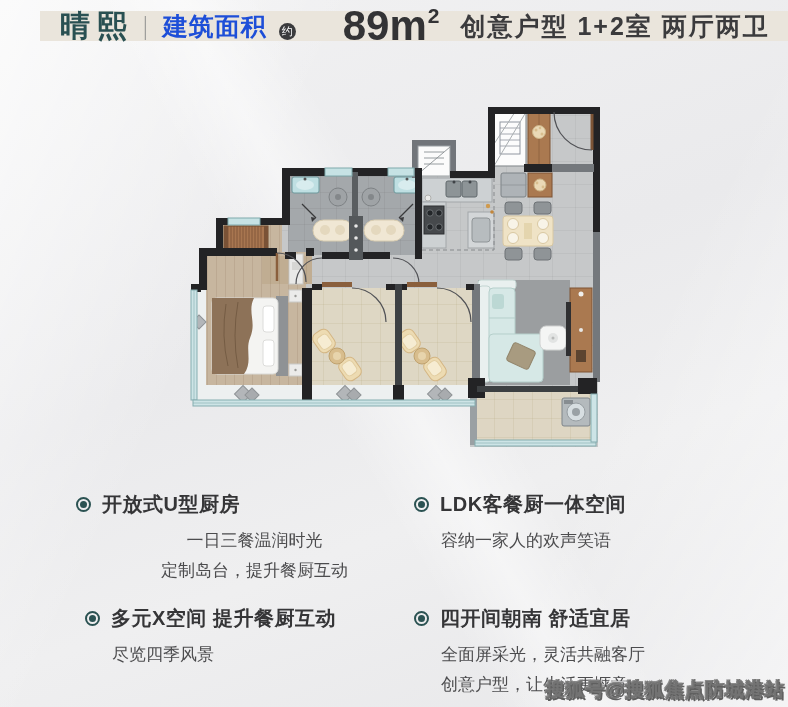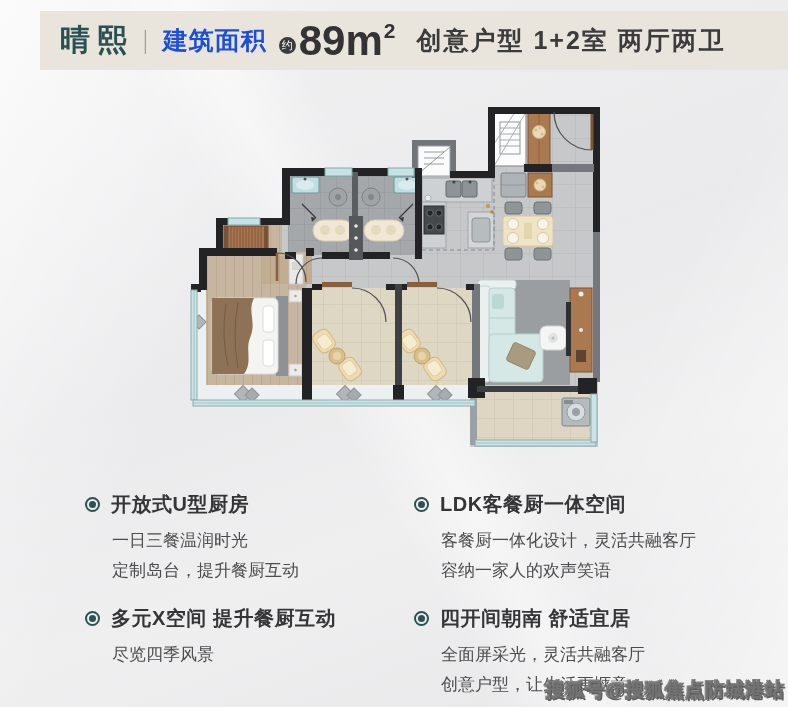--- a/index.html
+++ b/index.html
@@ -7,35 +7,35 @@
     width:788px;height:707px;position:relative;overflow:hidden;
     font-family:"Liberation Sans","DejaVu Sans",sans-serif;
     background:
       linear-gradient(115deg, rgba(255,255,255,.7) 0%, rgba(255,255,255,0) 32%),
       linear-gradient(295deg, rgba(255,255,255,.55) 0%, rgba(255,255,255,0) 28%),
       linear-gradient(160deg,#f2f2f3 0%,#eaeaec 45%,#efeff0 68%,#e7e7e9 100%);
   }
   .sheen{position:absolute;inset:0;pointer-events:none;
     background:linear-gradient(60deg, transparent 42%, rgba(255,255,255,.45) 49%, transparent 56%);}
   
-  .band{position:absolute;left:40px;right:0;top:11px;height:59px;background:#eae5dc;
+  .band{position:absolute;left:40px;right:0;top:11px;height:30px;background:#eae5dc;
         display:flex;align-items:center;}
   .brand{font-size:30px;font-weight:bold;color:#295052;letter-spacing:7px;margin-left:20px;}
   .sep{color:#9b9b99;font-size:26px;font-weight:100;margin:0 14px 0 8px;transform:scaleX(.55);}
   .hlabel{font-size:25px;font-weight:600;color:#1d4ed8;letter-spacing:1px;}
   .badge{width:17px;height:17px;border-radius:50%;background:#3b3b3d;color:#fff;font-size:11px;
          display:inline-flex;align-items:center;justify-content:center;margin:10px 3px 0 12px;flex:0 0 auto;}
-  .area{font-size:42px;font-weight:600;color:#333335;line-height:1;}
+  .area{font-size:42px;font-weight:600;color:#333335;line-height:1;margin-left:44px;}
   .area sup{font-size:21px;font-weight:600;position:relative;top:-2px;left:1px;}
   .htype{font-size:25px;font-weight:600;color:#3b3b3d;letter-spacing:2px;margin-left:22px;}
   
   .plan{position:absolute;left:186px;top:100px;width:416px;height:352px;}
   
   .feature{position:absolute;width:330px;}
-  .f1{left:85px;top:491px;} .f2{left:414px;top:491px;}
+  .f1{left:76px;top:491px;text-align:center;} .f2{left:414px;top:491px;}
   .f3{left:85px;top:605px;} .f4{left:414px;top:605px;}
   .fhead{display:flex;align-items:center;}
   .bullet{width:11px;height:11px;border:2.5px solid #2b5252;border-radius:50%;
           position:relative;flex:0 0 auto;}
   .bullet::after{content:'';position:absolute;inset:2px;background:#2b5252;border-radius:50%;}
   .ftitle{font-size:20px;font-weight:bold;color:#353537;margin-left:11px;letter-spacing:.5px;}
   .fbody{margin:8px 0 0 27px;font-size:17px;color:#4c4c4e;line-height:30px;}
   
   .watermark{position:absolute;right:3px;bottom:4px;font-size:19px;font-weight:bold;
     color:#737373;letter-spacing:1px;
@@ -371,21 +371,20 @@
     <div>定制岛台，提升餐厨互动</div>
   </div>
 </div>
 
 <div class="feature f2">
   <div class="fhead">
     <span class="bullet"></span>
     <span class="ftitle">LDK客餐厨一体空间</span>
   </div>
   <div class="fbody">
-    <div>客餐厨一体化设计，灵活共融客厅</div>
     <div>容纳一家人的欢声笑语</div>
   </div>
 </div>
 
 <div class="feature f3">
   <div class="fhead">
     <span class="bullet"></span>
     <span class="ftitle">多元X空间 提升餐厨互动</span>
   </div>
   <div class="fbody">

